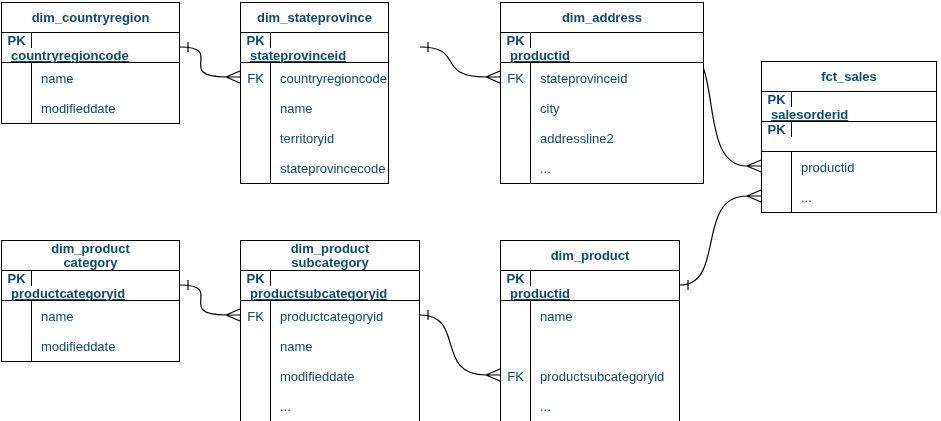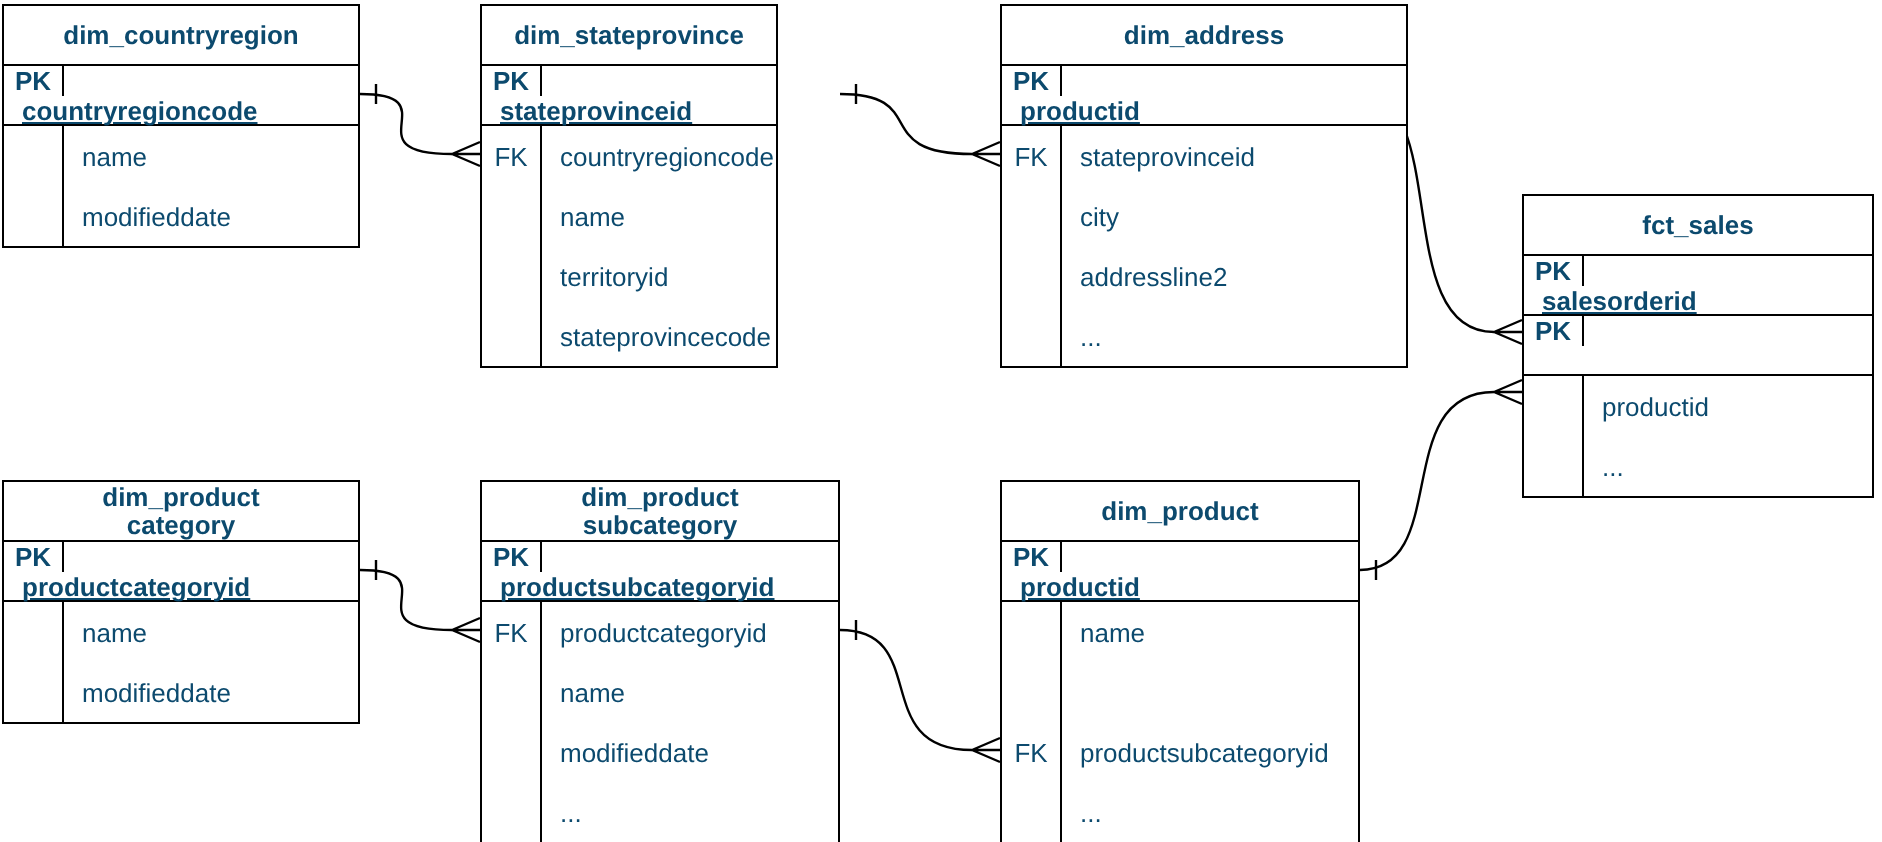--- a/index.html
+++ b/index.html
@@ -174,21 +174,21 @@
       </div>
       <div class="trow">
         <div class="kcell"></div>
         <div class="fcell">addressline2</div>
       </div>
       <div class="trow">
         <div class="kcell"></div>
         <div class="fcell">...</div>
       </div>
     </div>
-    <div class="er-table" style="left: 761px; top: 61px; width: 176px; margin-top: 36px;">
+    <div class="er-table" style="left: 761px; top: 61px; width: 176px;">
       <div class="thead">
         <div>fct_sales</div>
       </div>
       <div class="trow pkrow">
         <div class="kcell pk">PK</div>
         <div class="fcell pkfield">salesorderid</div>
       </div>
       <div class="trow pkrow">
         <div class="kcell pk">PK</div>
       </div>

